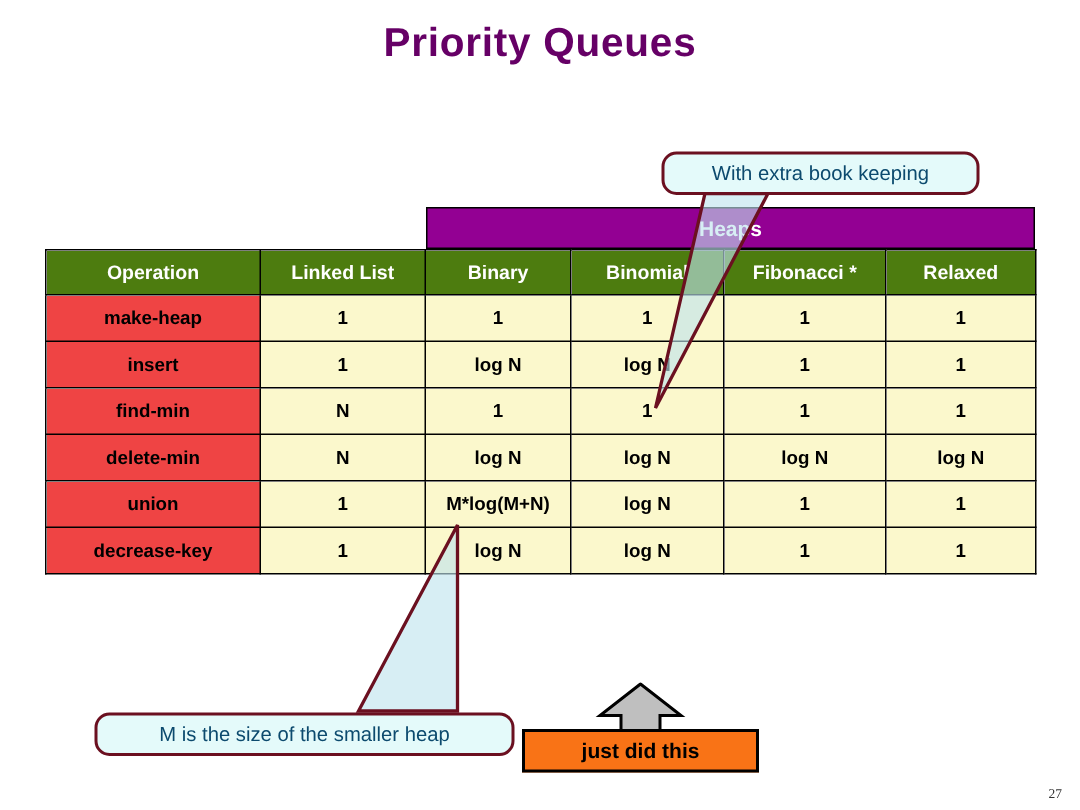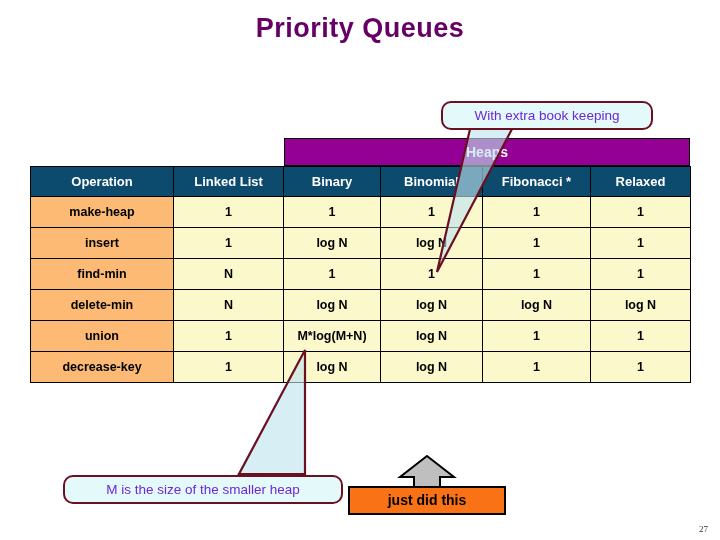--- a/index.html
+++ b/index.html
@@ -44,28 +44,28 @@
     text-align: center;
     font-size: 12.5px;
     font-weight: bold;
     padding: 0;
     height: 30px;
     line-height: 30px;
     overflow: hidden;
     white-space: nowrap;
   }
   #comparison-table thead th {
-    background: #0c4a6e;
+    background: #4d7c0f;
     color: #ffffff;
     font-size: 13px;
     height: 29px;
     line-height: 29px;
   }
   #comparison-table tbody td.op-cell {
-    background: #fdba74;
+    background: #ef4444;
     color: #000000;
   }
   #comparison-table tbody td.val-cell {
     background: #FBF8CC;
     color: #000000;
   }
 
   
   #heaps-band {
     position: absolute;
@@ -82,21 +82,21 @@
     text-align: center;
     line-height: 26px;
   }
 
   
   .callout {
     position: absolute;
     background: #E4FAFA;
     border: 2px solid #6B1020;
     border-radius: 10px;
-    color: #6d28d9;
+    color: #0c4a6e;
     font-size: 13.5px;
     font-weight: normal;
     text-align: center;
     box-sizing: border-box;
     white-space: nowrap;
     z-index: 6;
   }
   #callout-bookkeeping {
     left: 441px;
     top: 101px;

